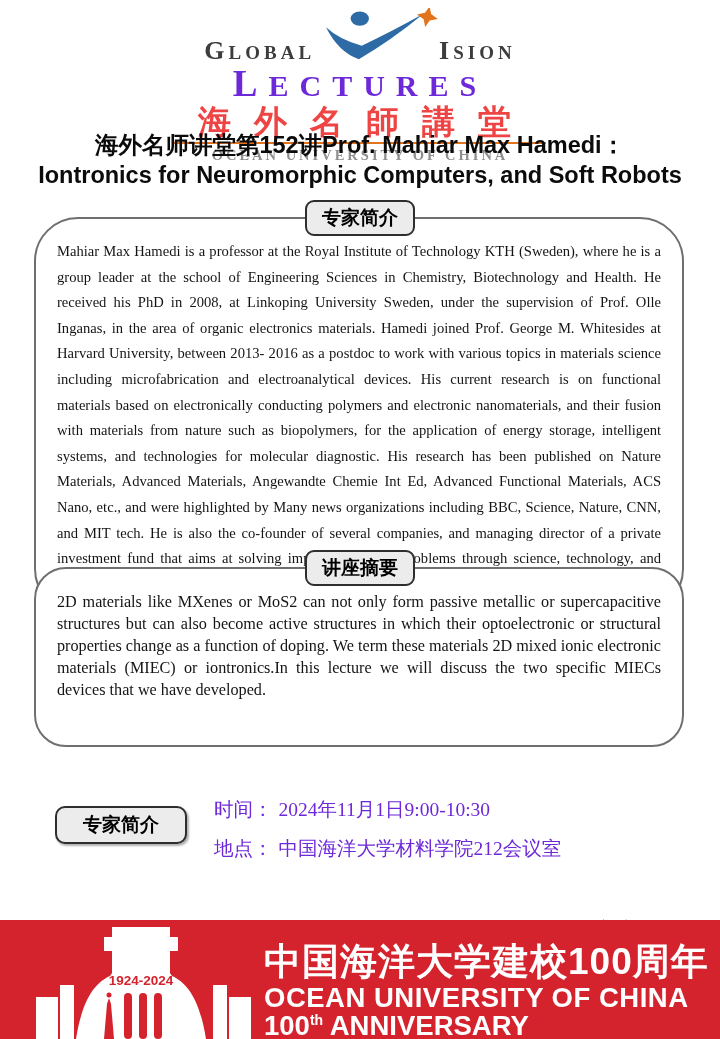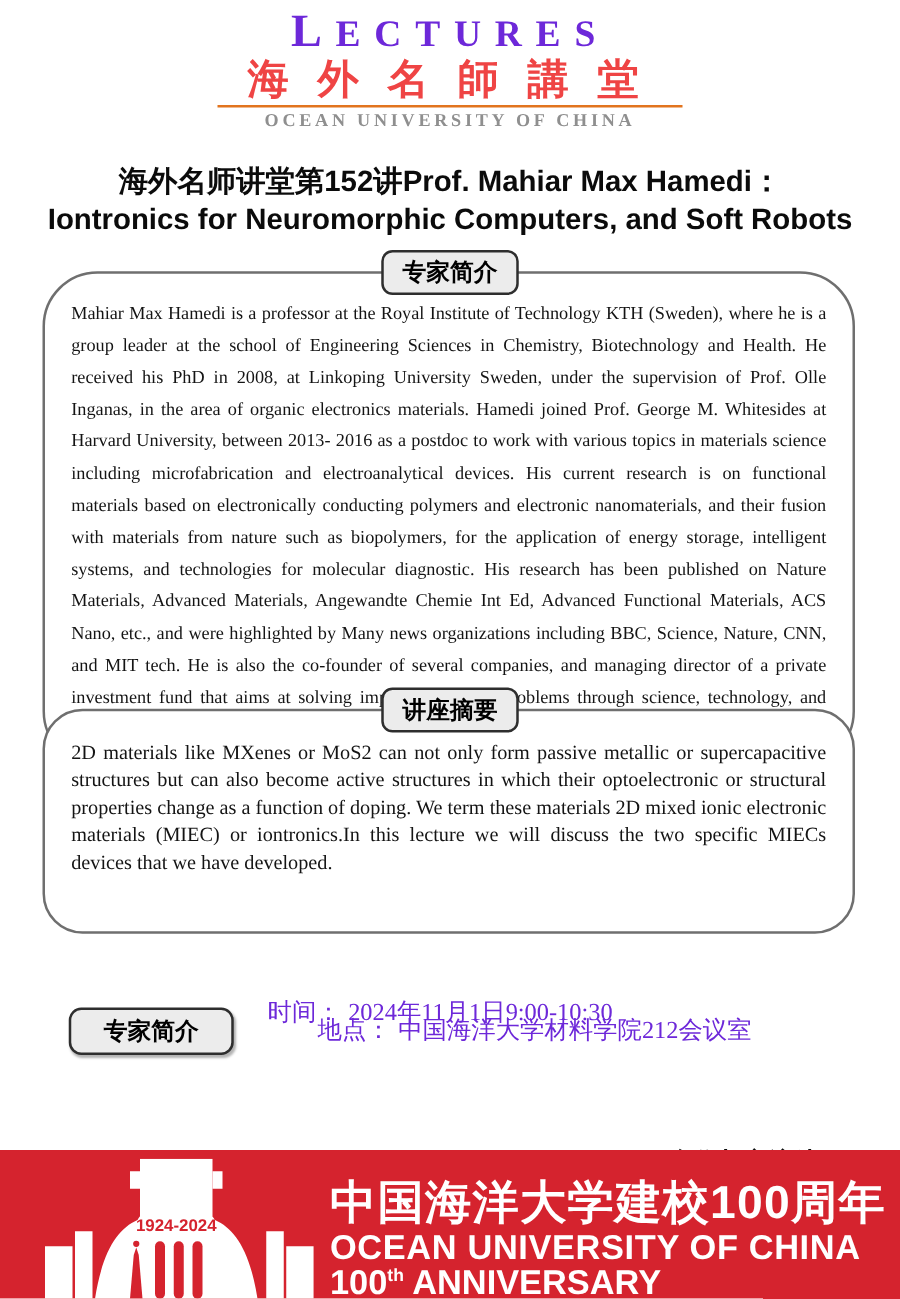--- a/index.html
+++ b/index.html
@@ -40,21 +40,21 @@
   .badge-center{left:50%;transform:translateX(-50%);}
   .badge-bio{top:200px;}
   .badge-abs{top:550px;}
   .badge-sched{top:806px;left:55px;padding:4px 26px;border-radius:10px;
                box-shadow:1.5px 2px 2px rgba(0,0,0,.3);}
 
   
   .sched-line{position:absolute;left:214px;font-family:"Liberation Serif",serif;
               font-size:19.5px;color:#6d28d9;white-space:nowrap;}
   .sched-time{top:796px;}
-  .sched-place{top:810px;margin-left:40px;}
+  .sched-place{top:835px;}
   .sched-value{margin-left:6px;}
 
   
   .org{position:absolute;top:919px;left:455px;width:240px;text-align:center;
        font-weight:bold;font-size:20px;line-height:22.5px;color:#0d0d0d;}
 
   
   .footer{position:absolute;top:920px;left:0;width:720px;height:119px;background:#d5232e;}
   .building-svg{position:absolute;left:36px;top:7px;width:215px;height:112px;}
   .f-line1{position:absolute;left:264px;top:17px;font-size:37px;font-weight:bold;color:#fff;
@@ -64,20 +64,31 @@
   .f-line3{position:absolute;left:264px;top:90px;font-size:27.5px;font-weight:bold;color:#fff;
            white-space:nowrap;}
   .f-sup{font-size:14px;position:relative;top:-10px;}
 </style>
 </head>
 <body>
 
 <div class="page">
 
   <div class="header">
+    <div class="logo-row1">
+      <span class="logo-word">GLOBAL</span>
+      <svg class="swoosh-svg" viewBox="0 0 122 58">
+        <ellipse cx="38" cy="11" rx="9.5" ry="7.5" fill="#2e6ba6"></ellipse>
+        <path d="M3,20 Q16,46 37,53 Q70,34 104,6 Q68,26 40,39 Q17,33 3,20 Z" fill="#2e6ba6"></path>
+        <g transform="rotate(12 108 9)">
+          <polygon points="108,-2 111.2,5.6 119,9 111.2,12.4 108,20 104.8,12.4 97,9 104.8,5.6" fill="#e2741e"></polygon>
+        </g>
+      </svg>
+      <span class="logo-word">ISION</span>
+    </div>
     <span class="logo-lectures">LECTURES</span>
     <div class="logo-calligraphy">海外名師講堂</div>
     <div><span class="logo-univ">OCEAN UNIVERSITY OF CHINA</span></div>
   </div>
 
   <div class="title">
     <div>海外名师讲堂第152讲Prof. Mahiar Max Hamedi：</div>
     <div>Iontronics for Neuromorphic Computers, and Soft Robots</div>
   </div>
 

